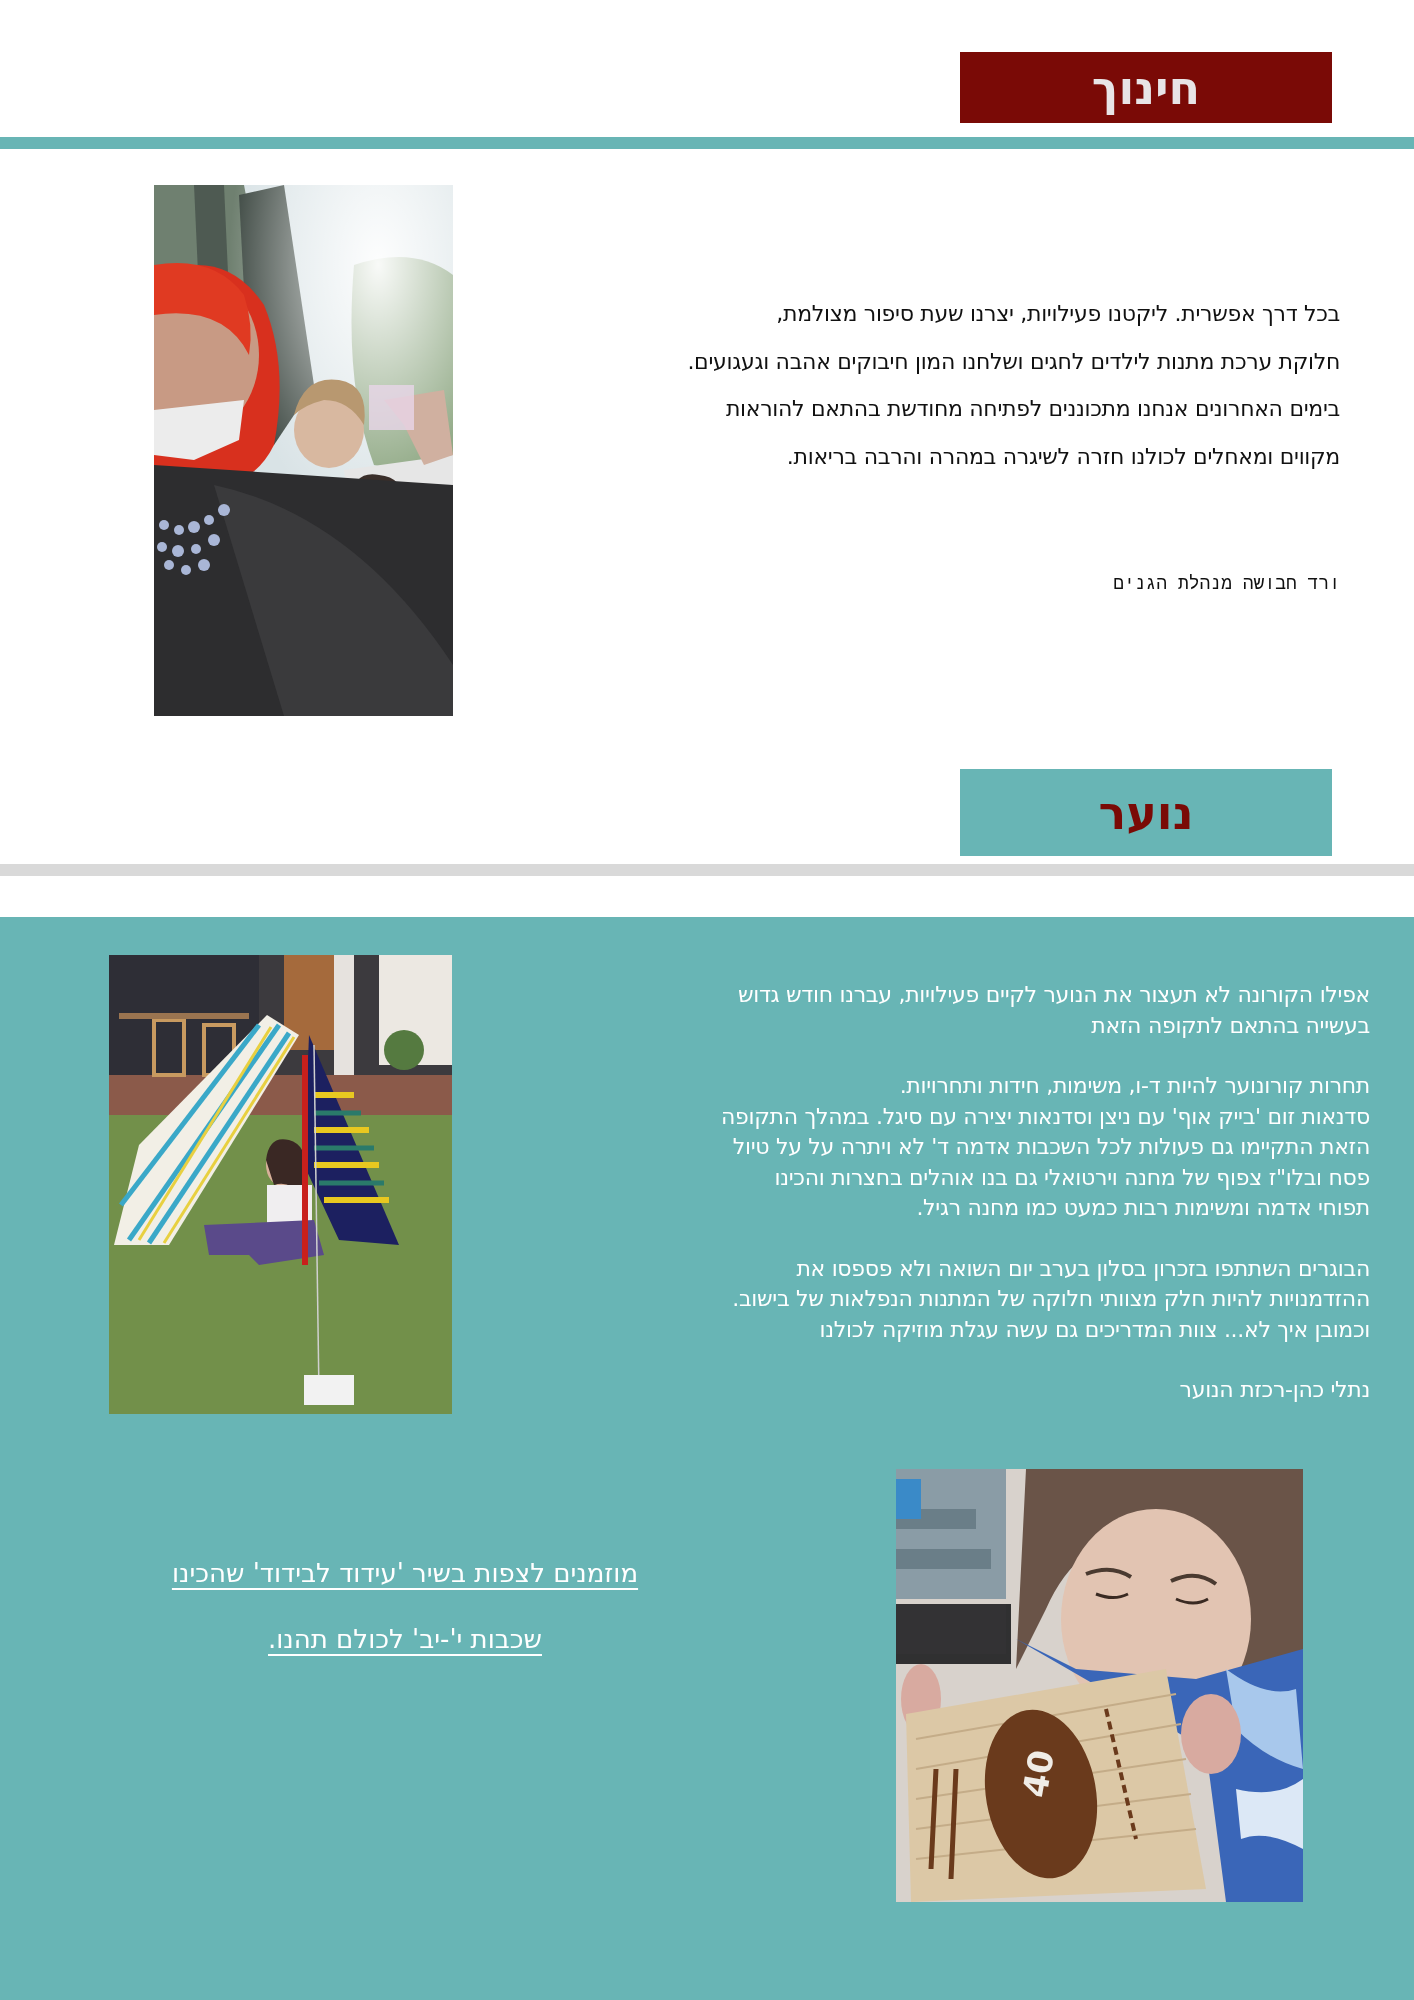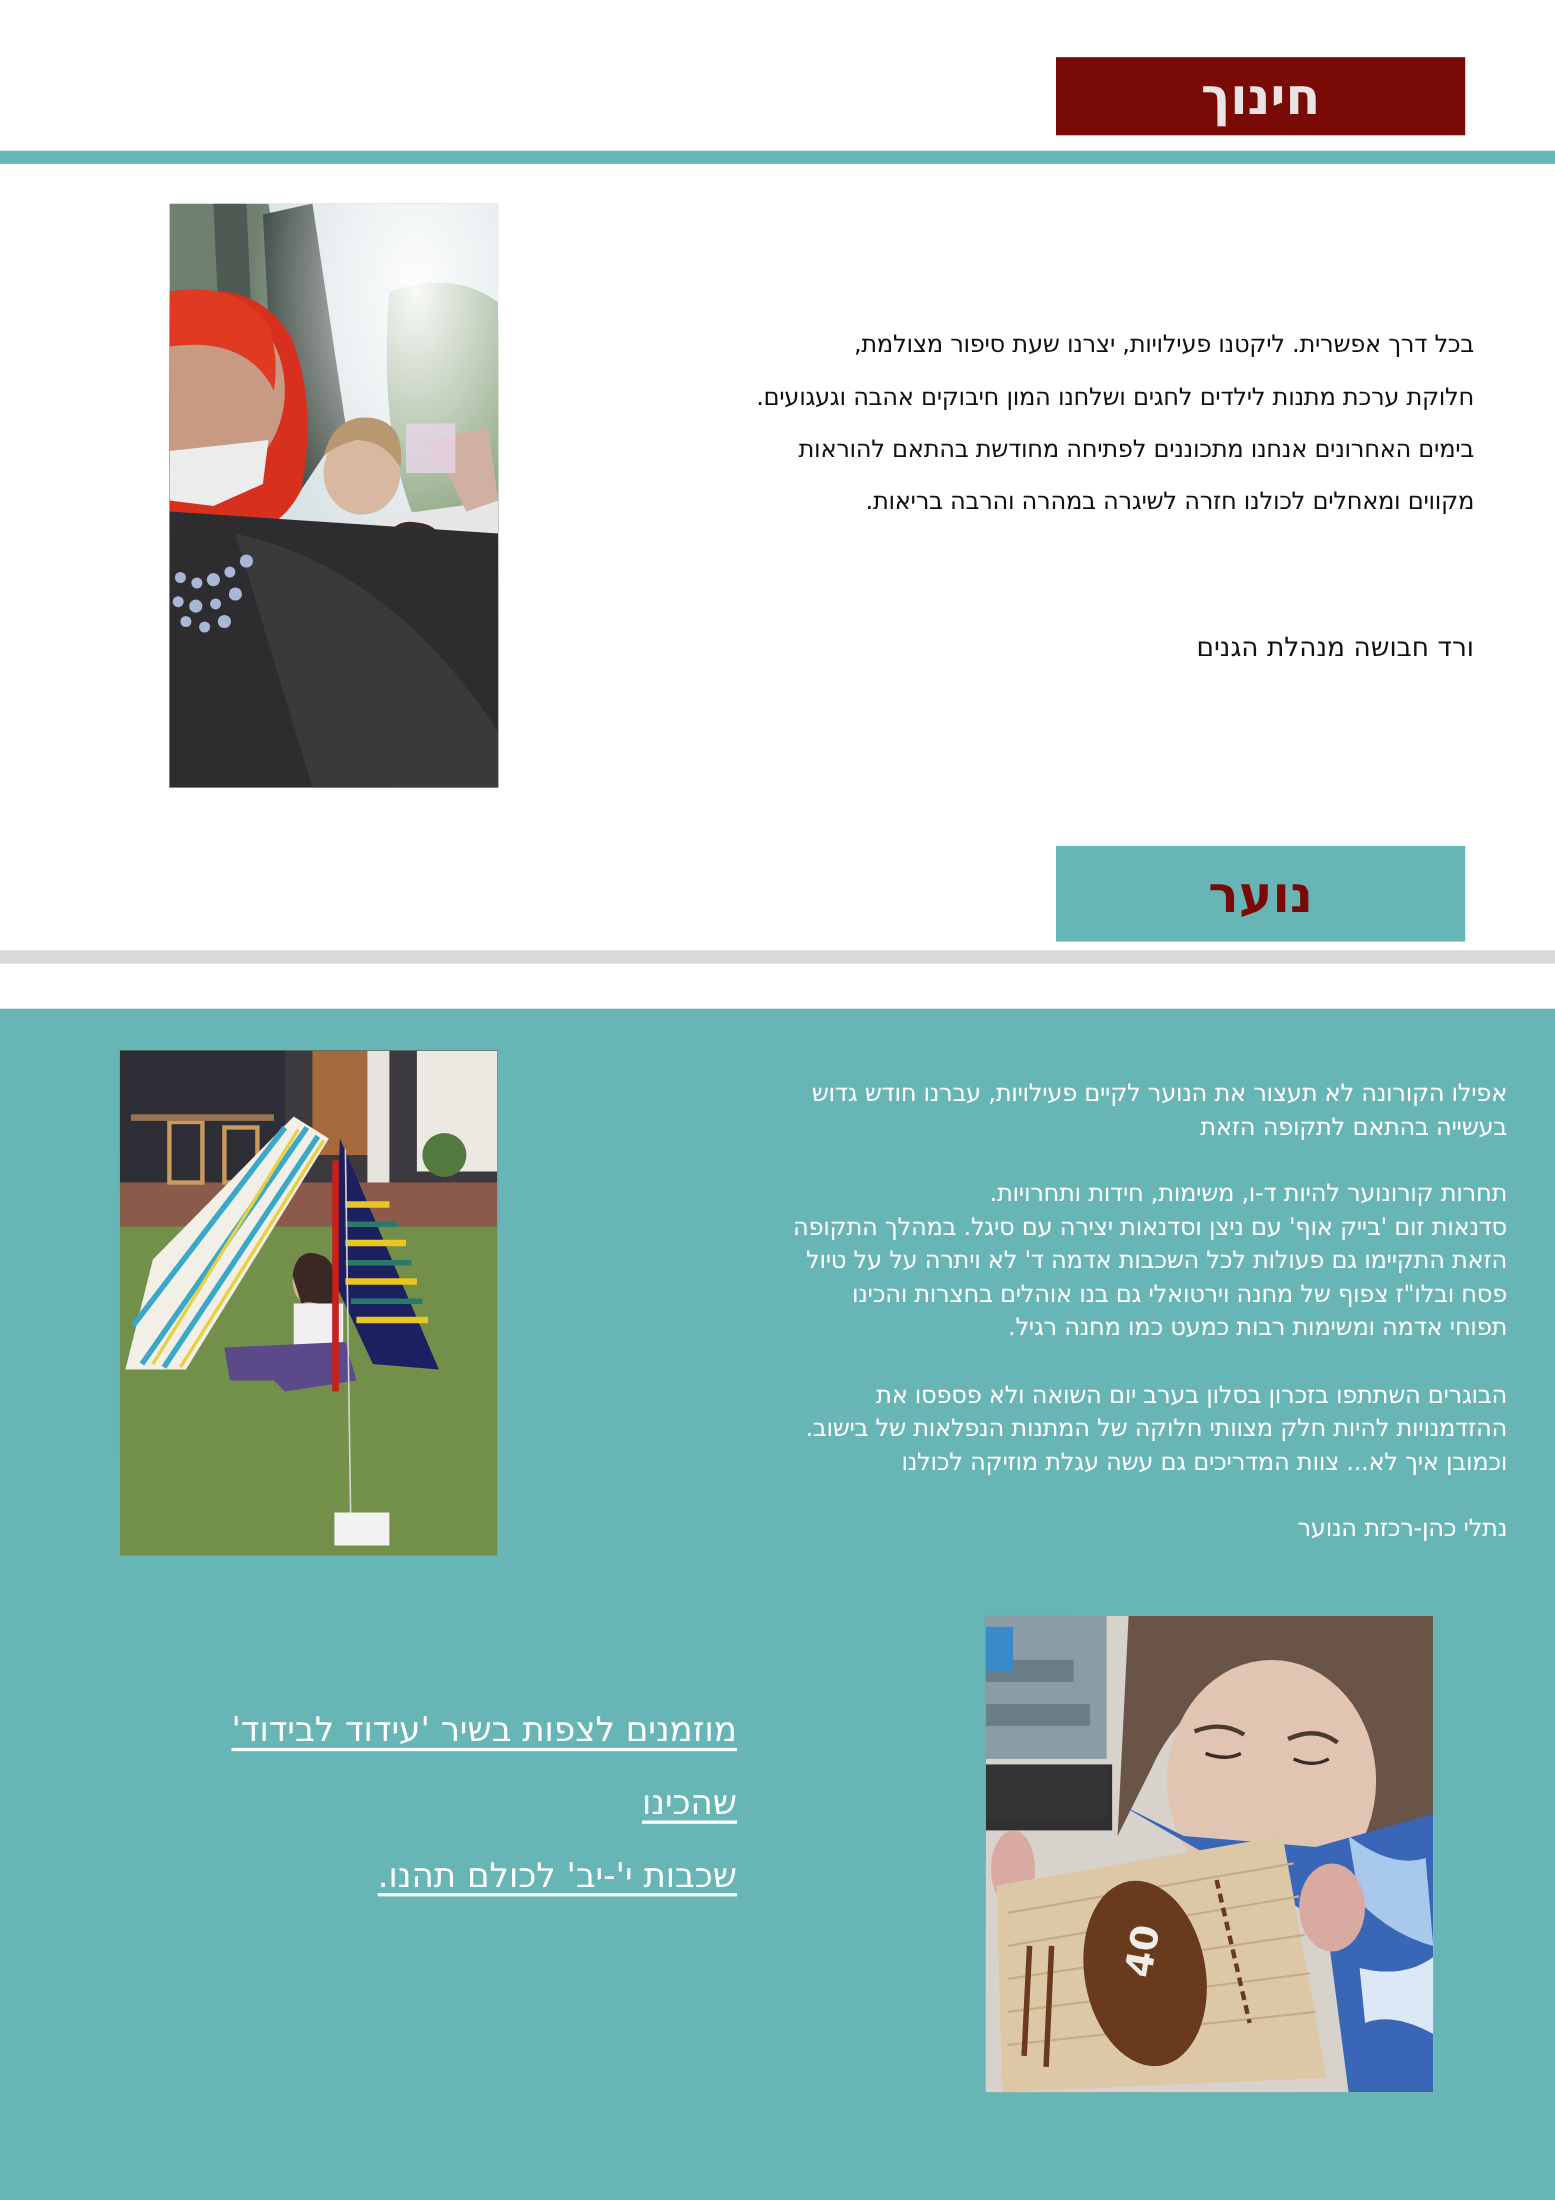--- a/index.html
+++ b/index.html
@@ -29,40 +29,40 @@
       left: 480px; top: 290px; width: 860px;
       direction: rtl; text-align: right;
       font-family: "DejaVu Sans", sans-serif;
       font-size: 22px; color: #111;
       line-height: 47.5px;
       letter-spacing: -0.3px;
     }
     .edu-sign {
       left: 900px; top: 574px; width: 440px;
       direction: rtl; text-align: right;
-      font-size: 24px; color: #111;
+      font-size: 18px; color: #111; font-family: Liberation Mono, monospace;
     }
 
     
     .youth-text {
       left: 540px; top: 960px; width: 830px;
       direction: rtl; text-align: right;
       font-family: "DejaVu Sans", sans-serif;
       font-size: 22px; color: #ffffff;
       line-height: 30.5px;
       letter-spacing: -0.3px;
       margin-top: 20px;
     }
     .youth-text p { margin-bottom: 30px; }
     .youth-text .para-line { display: block; }
 
     .invite {
       left: 140px; top: 1540px; width: 530px;
-      direction: rtl; 
-      font-size: 31px; color: #ffffff;
+      direction: rtl; text-align: center;
+      font-size: 26px; color: #ffffff;
       line-height: 66px;
       text-decoration: underline;
       text-underline-offset: 6px;
     }
     .invite span { display: block; }
 
     
     .photo { position: absolute; overflow: hidden; }
     .photo-selfie { left: 154px; top: 185px; width: 299px; height: 531px;
       background:

